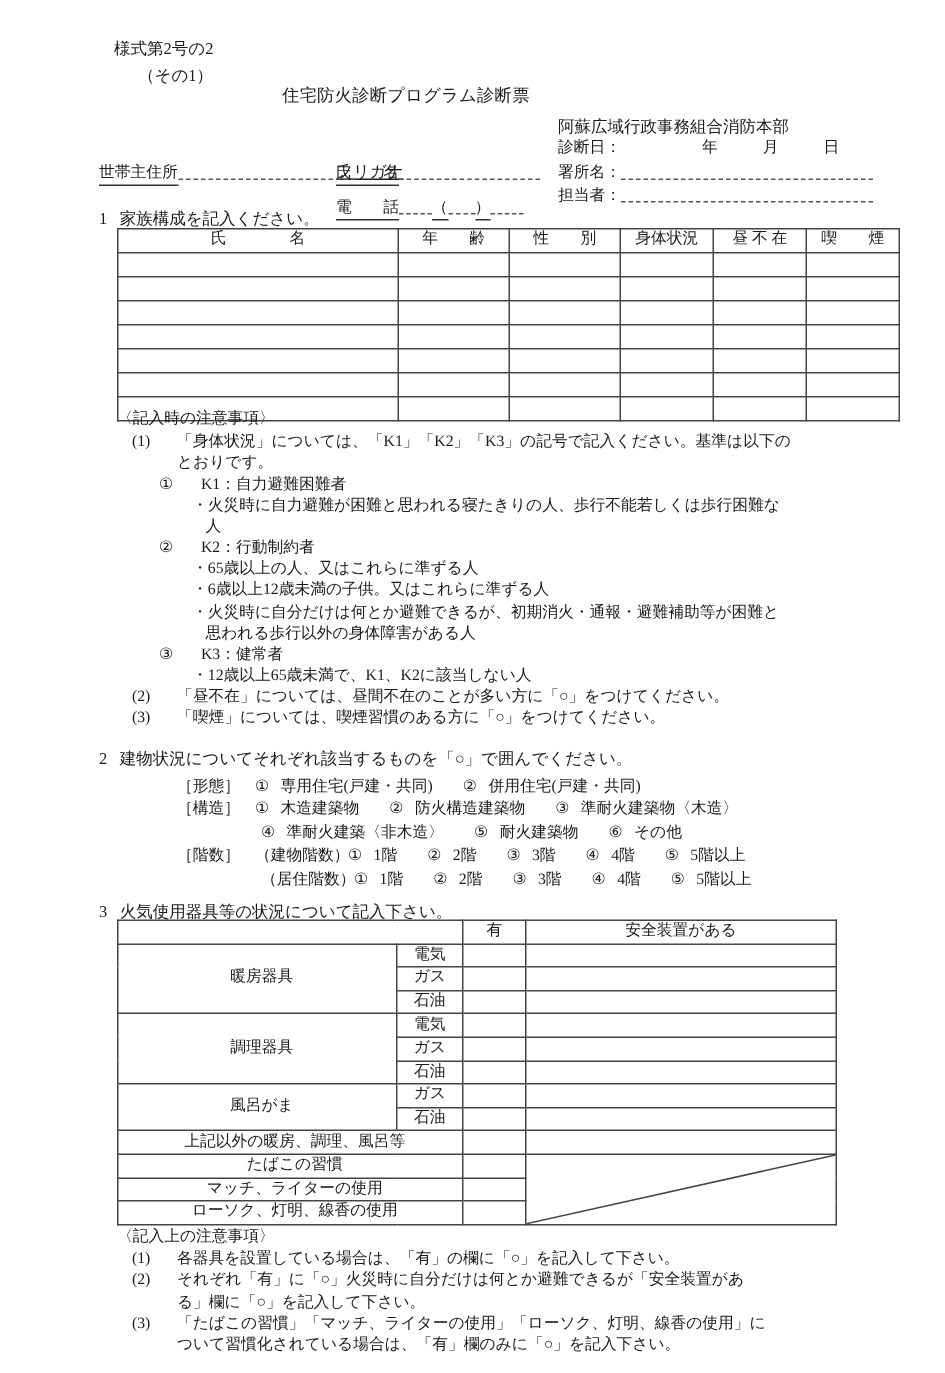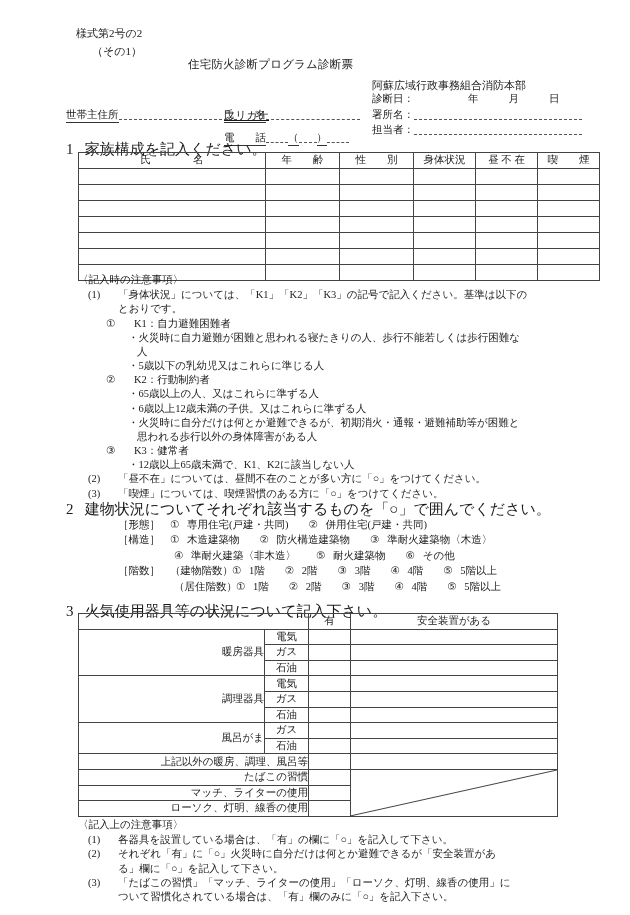--- a/index.html
+++ b/index.html
@@ -39,21 +39,21 @@
   .row-addr  { position:absolute; left:66px;  top:108px; font-size:10.5px; }
   .row-name  { position:absolute; left:224px; top:108px; font-size:10.5px; }
   .row-sta   { position:absolute; left:372px; top:108px; font-size:10.5px; }
   .row-tel   { position:absolute; left:224px; top:131px; font-size:10.5px; }
   .row-staff { position:absolute; left:372px; top:123px; font-size:10.5px; }
 
   .u-solid  { border-bottom:1px solid #333; display:inline-block; }
   .u-dash   { border-bottom:1px dashed #555; display:inline-block; height:11px; vertical-align:-2px; }
 
   
-  .sec-head { position:absolute; font-size:15px;text-align:right; }
+  .sec-head { position:absolute; font-size:11px;text-align:right; }
   .sec1-head { left:66px; top:139px; }
   .sec2-head { left:66px; top:499px; }
   .sec3-head { left:66px; top:601px; }
 
   
   table.tbl {
     position:absolute;
     border-collapse: collapse;
     table-layout: fixed;
     font-size:10.5px;
@@ -87,21 +87,21 @@
   .s2row { white-space:nowrap; margin:0; height:15.4px; }
   .s2tag { display:inline-block; width:52px; margin-left:52px; }
   .s2tag2{ display:inline-block; width:52px; margin-left:56px; visibility:hidden; }
   .s2sub { display:inline-block; width:62px; }
   .opt { margin-right:20px; }
   .optn { margin-right:5px; }
 
   
   #equip-table { left:78px; top:613px; width:479px; }
   #equip-table td { height:14.6px; font-size:10.5px; }
-  #equip-table td.lbl  { text-align:right; padding-left:6px; }
+  #equip-table td.lbl  { text-align:center; padding-left:6px; }
   #equip-table td.fuel { text-align:center;margin-top:24px; }
   .c-w1 { width:186px; }
   .c-w2 { width:44px; }
   .c-w3 { width:42px; }
   .c-w4 { width:207px; }
   #equip-table td.diagwrap { position:relative; padding:0; }
   .diag-svg { position:absolute; left:0; top:0; width:100%; height:100%; display:block; }
 </style>
 </head>
 <body>
@@ -223,21 +223,20 @@
   </table>
 
   <div class="notes" id="notes1">
     <div class="note-title">〈記入時の注意事項〉</div>
     <div id="notes1-body">
         <div class="n-item"><span class="n-num">(1)</span><span class="n-body">「身体状況」については、「K1」「K2」「K3」の記号で記入ください。基準は以下の</span></div>
         <div class="n-cont">とおりです。</div>
         <div><span class="c-num">①</span><span>K1：自力避難困難者</span></div>
         <div class="b-item">・火災時に自力避難が困難と思われる寝たきりの人、歩行不能若しくは歩行困難な</div>
         <div class="b-cont">人</div>
-        <div class="b-item">・5歳以下の乳幼児又はこれらに準じる人</div>
         <div><span class="c-num">②</span><span>K2：行動制約者</span></div>
         <div class="b-item">・65歳以上の人、又はこれらに準ずる人</div>
         <div class="b-item">・6歳以上12歳未満の子供。又はこれらに準ずる人</div>
         <div class="b-item">・火災時に自分だけは何とか避難できるが、初期消火・通報・避難補助等が困難と</div>
         <div class="b-cont">思われる歩行以外の身体障害がある人</div>
         <div><span class="c-num">③</span><span>K3：健常者</span></div>
         <div class="b-item">・12歳以上65歳未満で、K1、K2に該当しない人</div>
         <div class="n-item"><span class="n-num">(2)</span><span class="n-body">「昼不在」については、昼間不在のことが多い方に「○」をつけてください。</span></div>
         <div class="n-item"><span class="n-num">(3)</span><span class="n-body">「喫煙」については、喫煙習慣のある方に「○」をつけてください。</span></div>
       </div>

